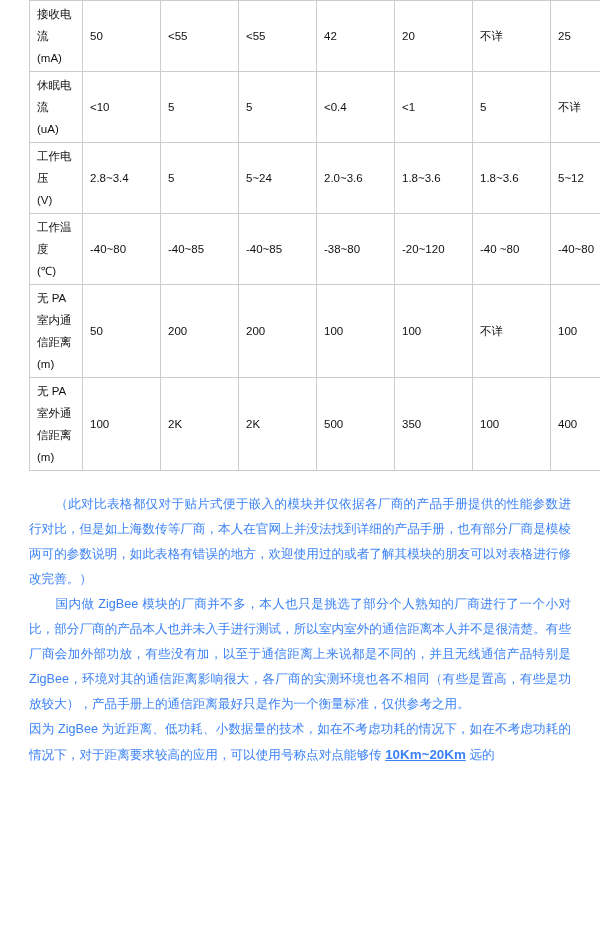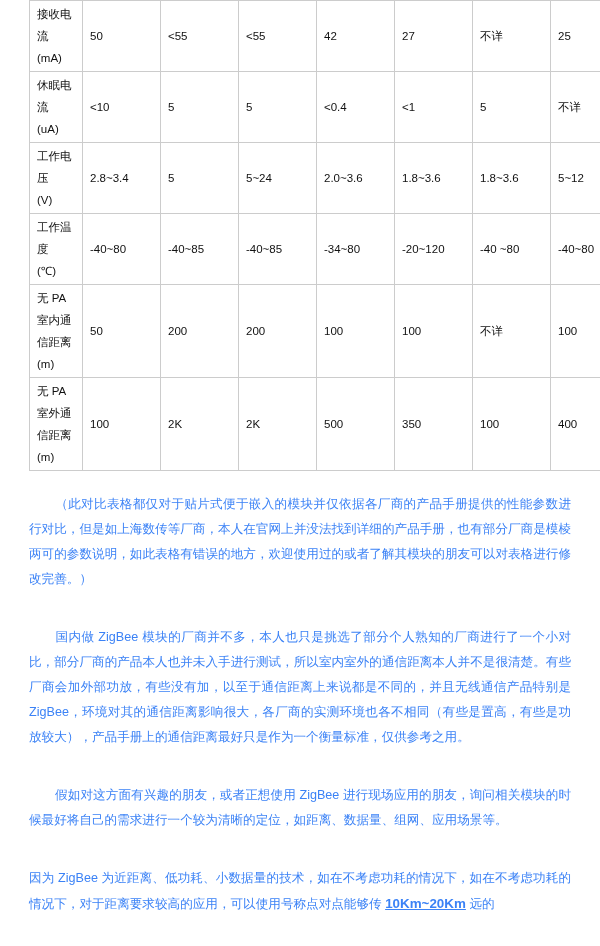--- a/index.html
+++ b/index.html
@@ -46,21 +46,21 @@
     margin: 0 29px;
     font-size: 12.6px;
     line-height: 25px;
     text-align: justify;
     color: #3b82f6;
   }
   .para.first {
     margin-top: 21px;
   }
   .para + .para {
-    margin-top: 33px;
+    margin-top: 0;
   }
   .indent {
     display: inline-block;
     width: 26px;
   }
   .bigger {
     font-size: 13.4px;
     font-weight: bold;
     text-decoration: underline;
   }
@@ -78,21 +78,21 @@
       <tr>
         <td class="label">
           <div>接收电</div>
           <div>流</div>
           <div>(mA)</div>
         </td>
         <td class="val">50</td>
         <td class="val">&lt;55</td>
         <td class="val">&lt;55</td>
         <td class="val">42</td>
-        <td class="val">27</td>
+        <td class="val">20</td>
         <td class="val">不详</td>
         <td class="val">25</td>
 
       </tr>
       <tr>
         <td class="label">
           <div>休眠电</div>
           <div>流</div>
           <div>(uA)</div>
         </td>
@@ -122,21 +122,21 @@
       </tr>
       <tr>
         <td class="label">
           <div>工作温</div>
           <div>度</div>
           <div>(℃)</div>
         </td>
         <td class="val">-40~80</td>
         <td class="val">-40~85</td>
         <td class="val">-40~85</td>
-        <td class="val">-34~80</td>
+        <td class="val">-38~80</td>
         <td class="val">-20~120</td>
         <td class="val">-40 ~80</td>
         <td class="val">-40~80</td>
 
       </tr>
       <tr>
         <td class="label">
           <div>无 PA</div>
           <div>室内通</div>
           <div>信距离</div>
@@ -167,17 +167,16 @@
         <td class="val">400</td>
 
       </tr>
     </tbody>
   </table>
 
   <p class="para first"><span class="indent"></span><span>（此对比表格都仅对于贴片式便于嵌入的模块并仅依据各厂商的产品手册提供的性能参数进行对比，但是如上海数传等厂商，本人在官网上并没法找到详细的产品手册，也有部分厂商是模棱两可的参数说明，如此表格有错误的地方，欢迎使用过的或者了解其模块的朋友可以对表格进行修改完善。）</span></p>
 
   <p class="para"><span class="indent"></span><span>国内做 ZigBee 模块的厂商并不多，本人也只是挑选了部分个人熟知的厂商进行了一个小对比，部分厂商的产品本人也并未入手进行测试，所以室内室外的通信距离本人并不是很清楚。有些厂商会加外部功放，有些没有加，以至于通信距离上来说都是不同的，并且无线通信产品特别是 ZigBee，环境对其的通信距离影响很大，各厂商的实测环境也各不相同（有些是置高，有些是功放较大），产品手册上的通信距离最好只是作为一个衡量标准，仅供参考之用。</span></p>
 
-  <p class="para"><span class="indent"></span><span>假如对这方面有兴趣的朋友，或者正想使用 ZigBee 进行现场应用的朋友，询问相关模块的时候最好将自己的需求进行一个较为清晰的定位，如距离、数据量、组网、应用场景等。</span></p>
 
   <p class="para lastpara"><span>因为 ZigBee 为近距离、低功耗、小数据量的技术，如在不考虑功耗的情况下，如在不考虑功耗的情况下，对于距离要求较高的应用，可以使用号称点对点能够传 </span><span class="bigger">10Km~20Km</span><span> 远的</span></p>
 
 </div>
 
 </body></html>

